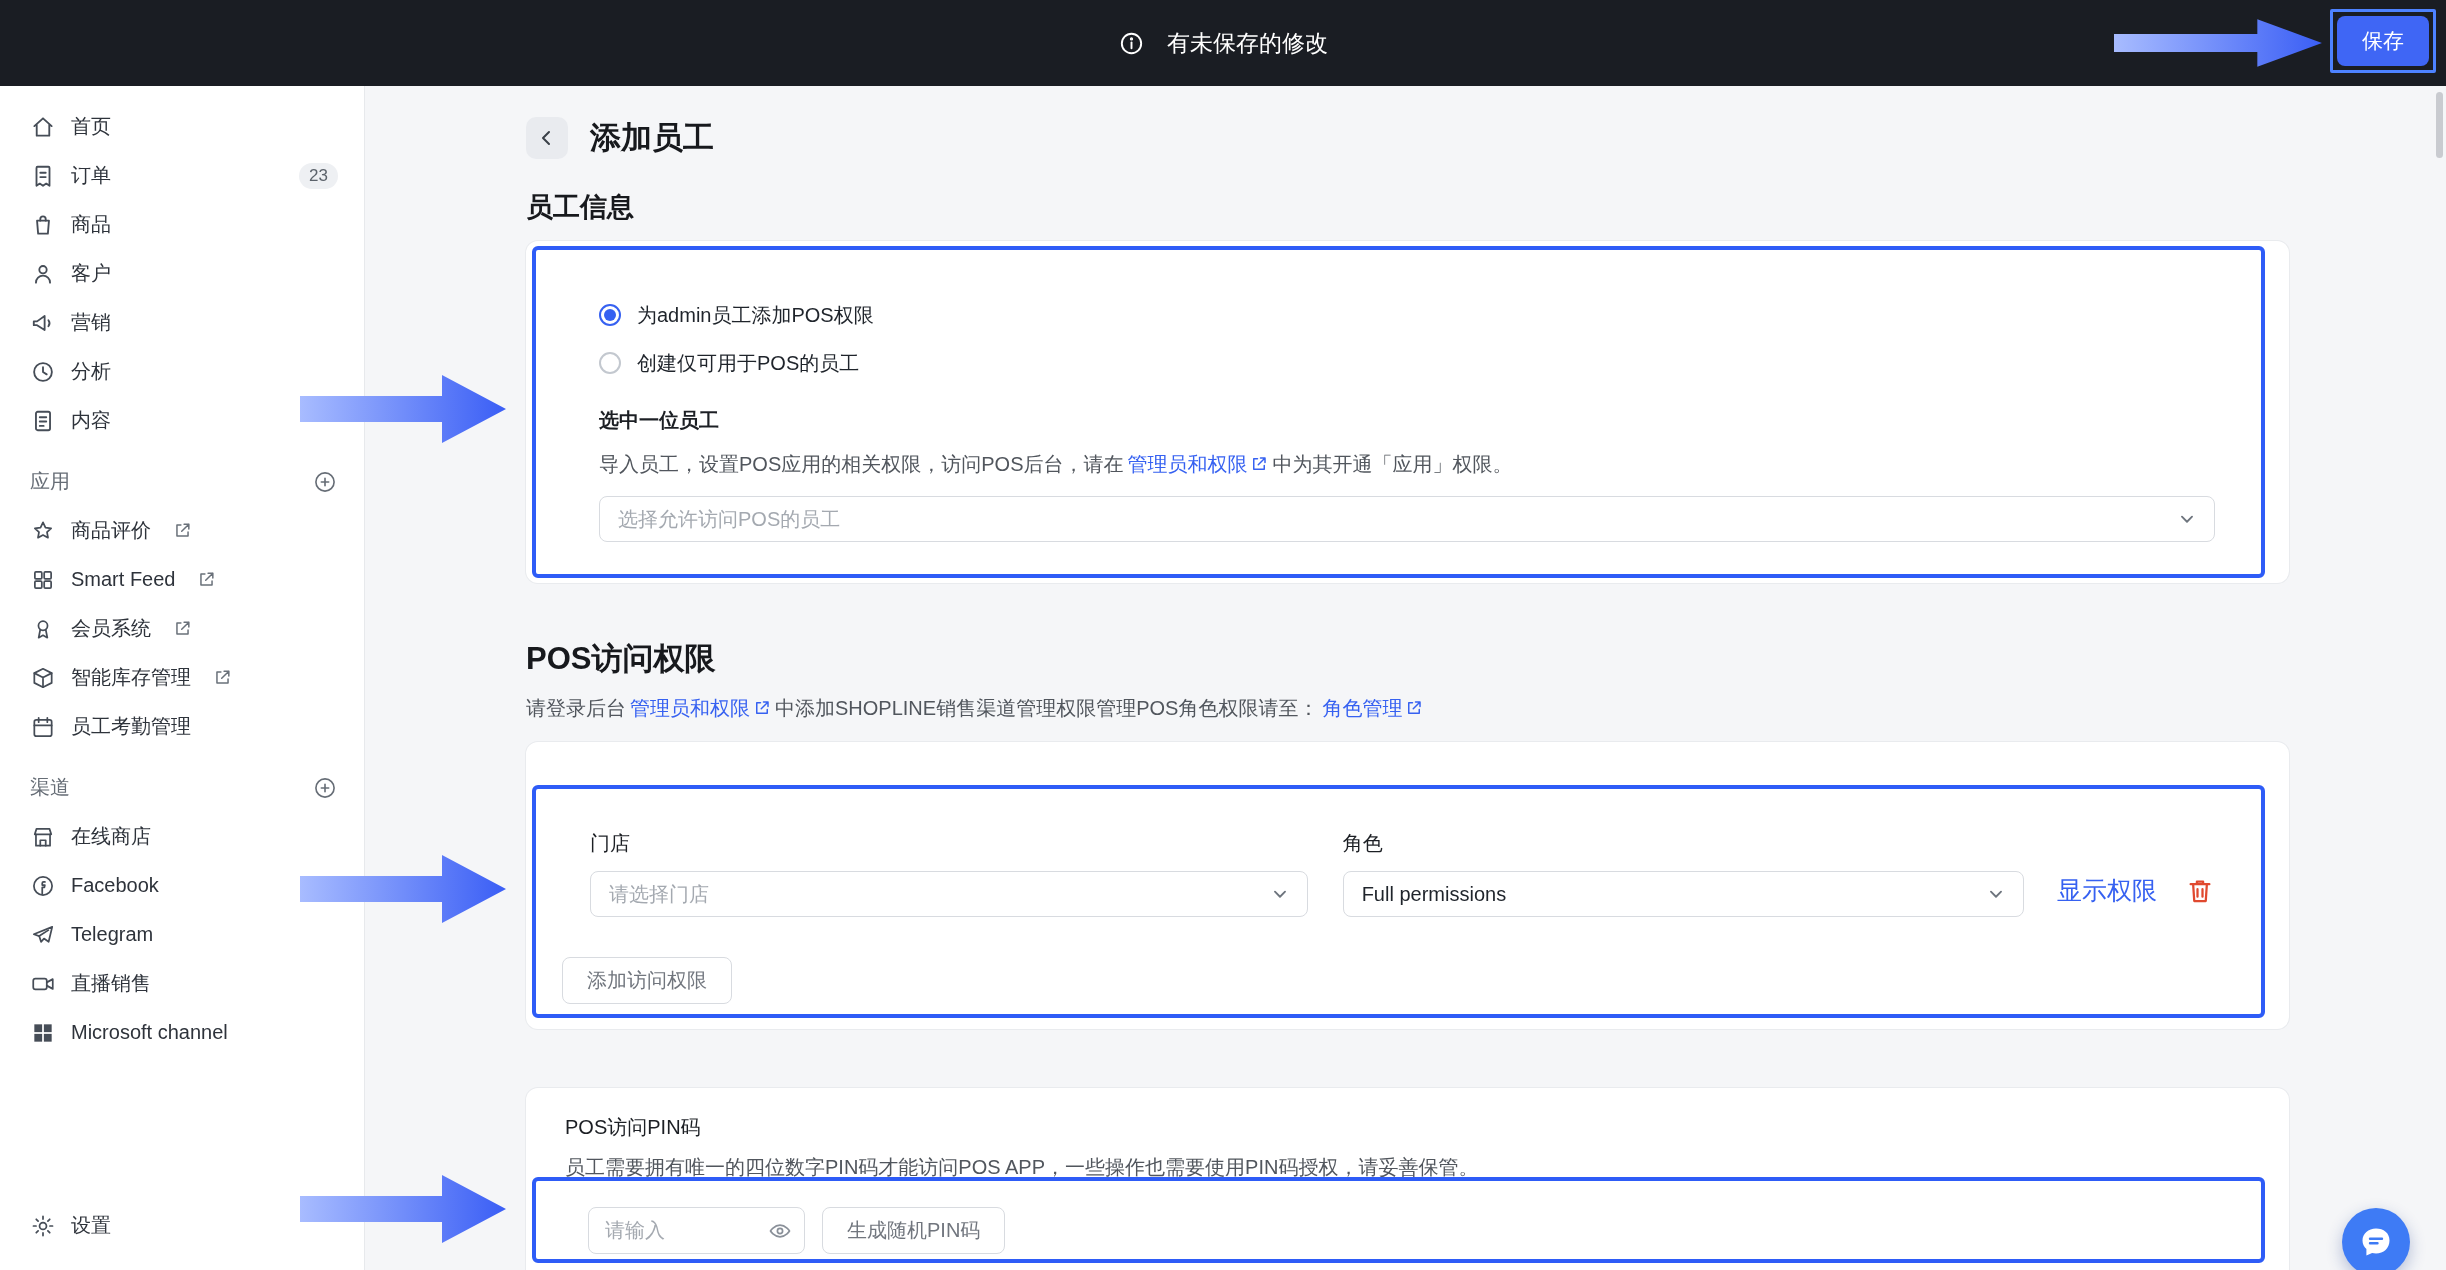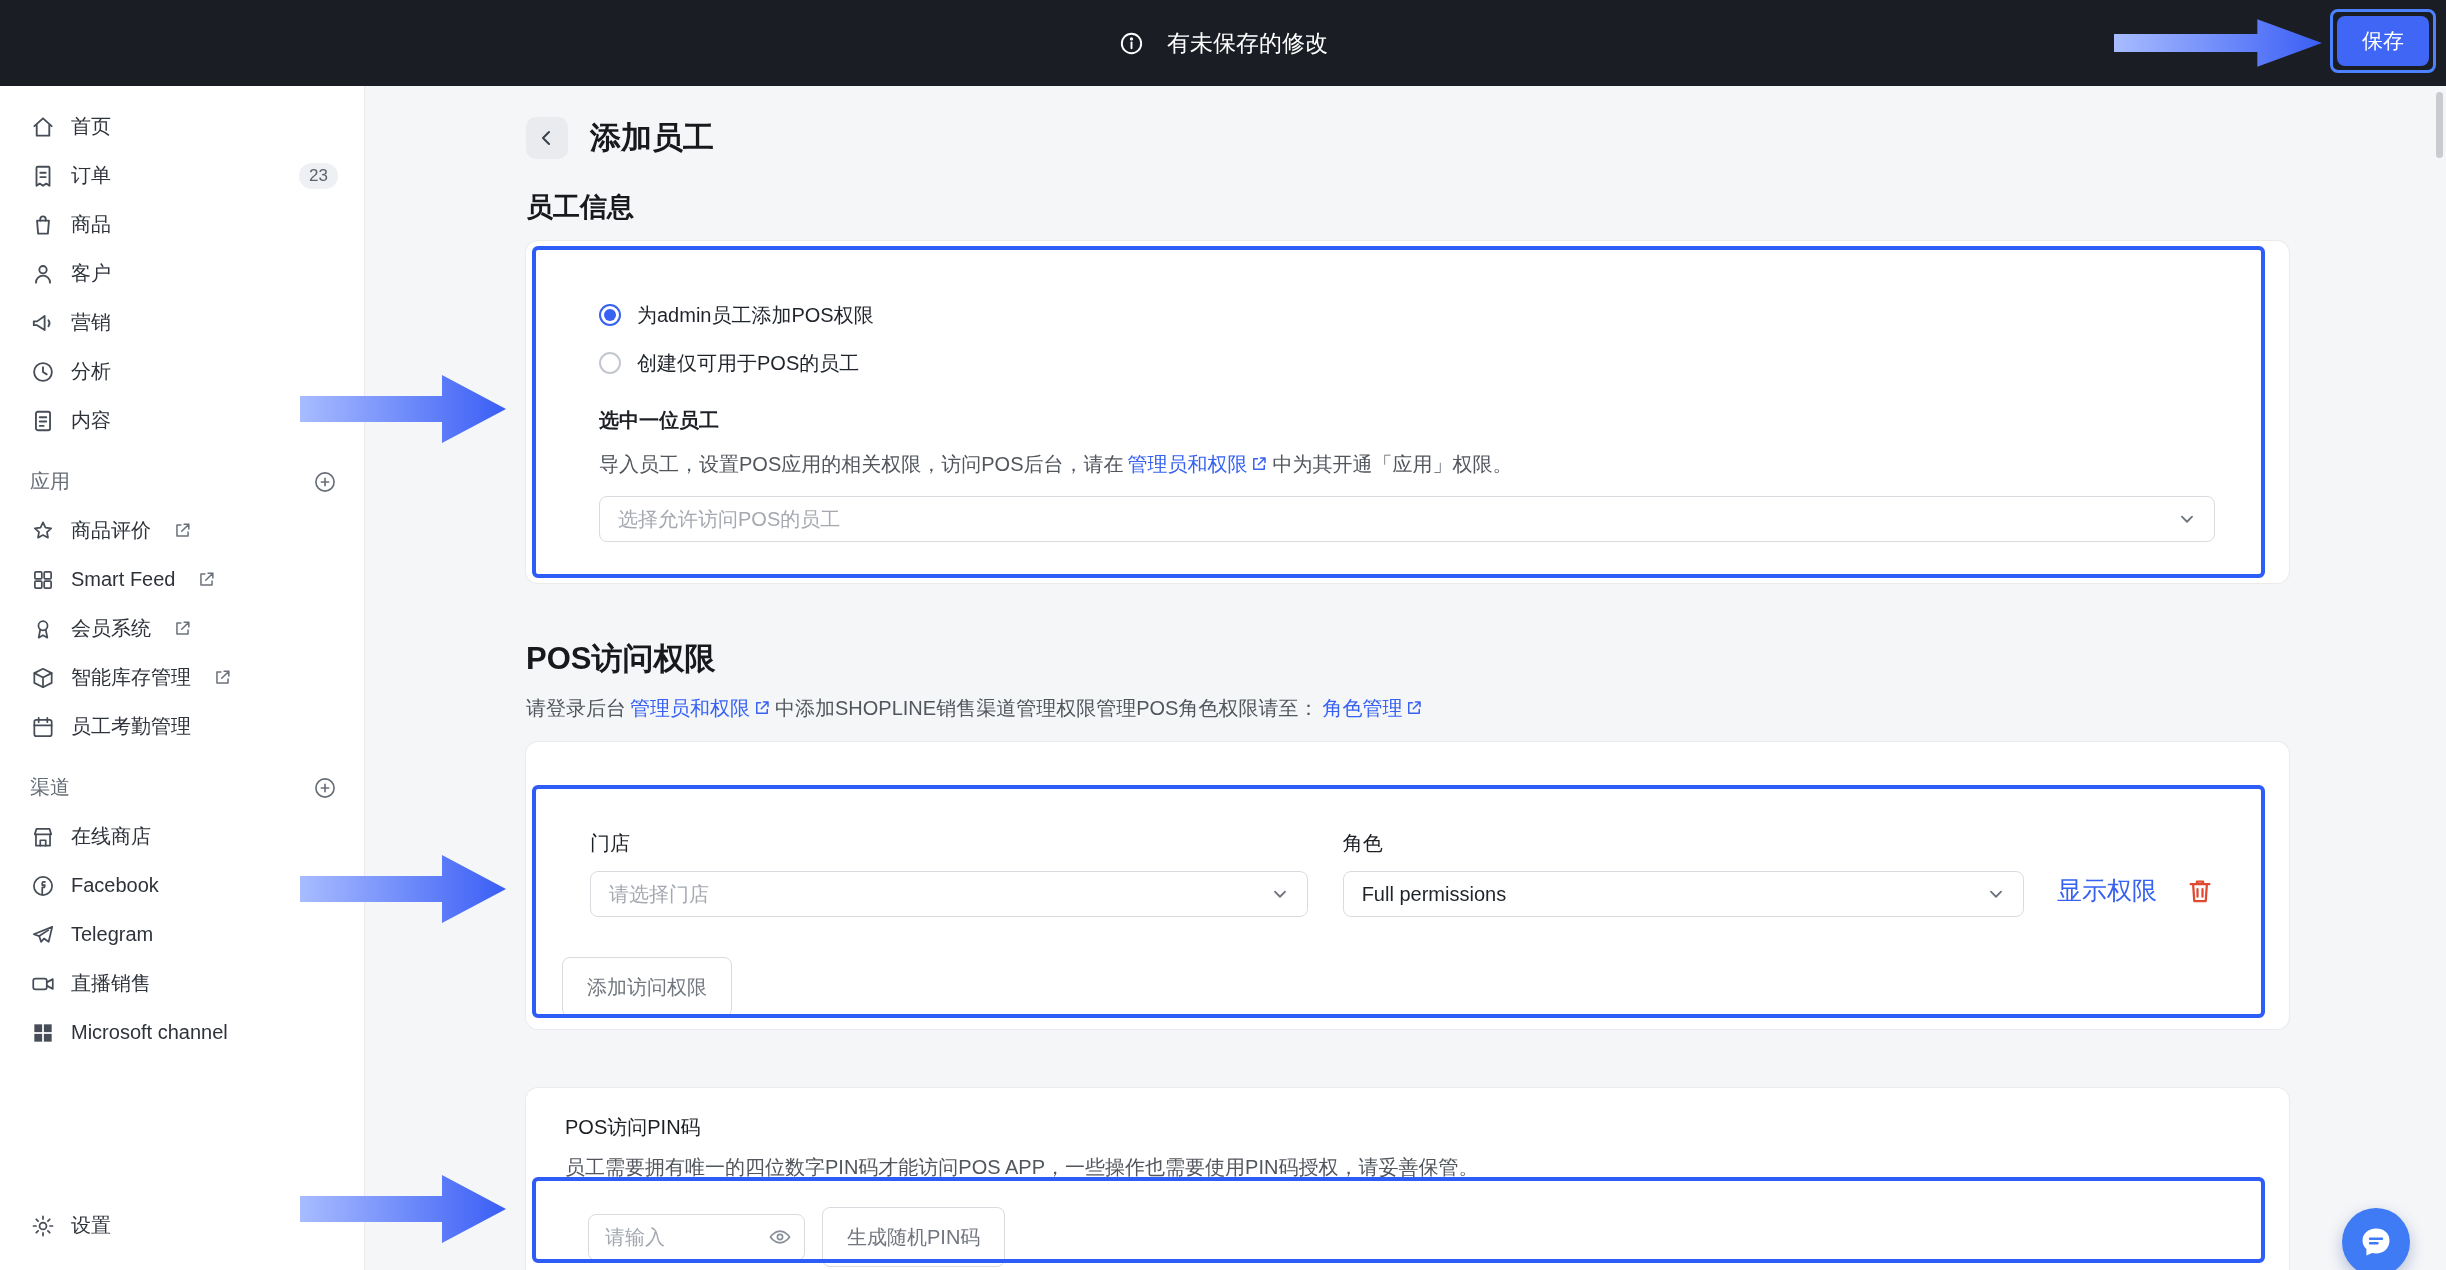--- a/index.html
+++ b/index.html
@@ -11,21 +11,21 @@
     -webkit-font-smoothing:antialiased;
   }
   svg { display:block; }
 
   
   .topbar{position:absolute;left:0;top:0;right:0;height:86px;background:#1a1d23;z-index:40;
           display:flex;align-items:center;justify-content:center;}
   .notice{display:flex;align-items:center;gap:22px;color:#ffffff;font-size:23px;font-weight:500;}
   .notice .ic{width:27px;height:27px;color:#fff;}
   .arrow-save{position:absolute;right:118px;top:11px;width:214px;height:64px;z-index:41;}
-  .save-annot{position:absolute;right:10px;top:9px;border:3px solid #4d82ff;border-radius:8px;padding:4px;z-index:41;}
+  .save-annot{position:absolute;right:10px;top:9px;border:3px solid #4d82ff;border-radius:2px;padding:4px;z-index:41;}
   .save-btn{display:block;background:#3f66f5;color:#fff;font-size:21px;border:none;border-radius:8px;
             padding:11px 25px;font-family:inherit;cursor:pointer;}
 
   
   .sidebar{position:absolute;left:0;top:86px;bottom:0;width:365px;background:#fff;
            border-right:1px solid #e7e9ec;padding-top:16px;z-index:10;}
   .nav-item{height:49px;display:flex;align-items:center;gap:15px;padding:0 26px 0 30px;
             font-size:20px;color:#2e333b;cursor:pointer;white-space:nowrap;}
   .nav-icon{width:26px;height:26px;color:#464d57;flex:none;}
   .nav-icon svg{width:100%;height:100%;}
@@ -78,21 +78,21 @@
 
   .card2{margin-top:20px;height:287px;}
   .card2-inner{padding:88px 74px 0 64px;display:flex;align-items:flex-start;}
   .fcol1{width:731px;}
   .fcol2{width:694px;margin-left:35px;}
   .flabel{font-size:20px;font-weight:500;color:#1c1f24;margin-bottom:14px;}
   .row-actions{margin-left:33px;padding-top:44px;display:flex;align-items:center;gap:28px;}
   .show-perms{color:#3661f1;font-size:25px;white-space:nowrap;cursor:pointer;text-decoration:none;}
   .trash-btn{width:30px;height:30px;color:#e0492f;background:none;border:none;padding:0;cursor:pointer;}
   .trash-btn svg{width:100%;height:100%;}
-  .outline-btn{height:60px;border:1px solid #d8dbe0;border-radius:8px;background:#fff;color:#71767e;
+  .outline-btn{height:47px;border:1px solid #d8dbe0;border-radius:8px;background:#fff;color:#71767e;
                font-size:20px;padding:0 24px;font-family:inherit;cursor:pointer;}
   .add-access{margin:40px 0 0 36px;}
 
   .card3{margin-top:59px;height:262px;}
   .card3-inner{padding:26px 74px 0 39px;}
   .pin-label{font-size:20px;font-weight:500;color:#1c1f24;}
   .card3 .desc{margin-top:12px;}
   .pin-row{margin-top:26px;padding-left:23px;display:flex;gap:17px;align-items:center;}
   .pin-input-wrap{position:relative;width:217px;}
   .pin-input{width:100%;height:47px;border:1px solid #d8dbe0;border-radius:8px;

